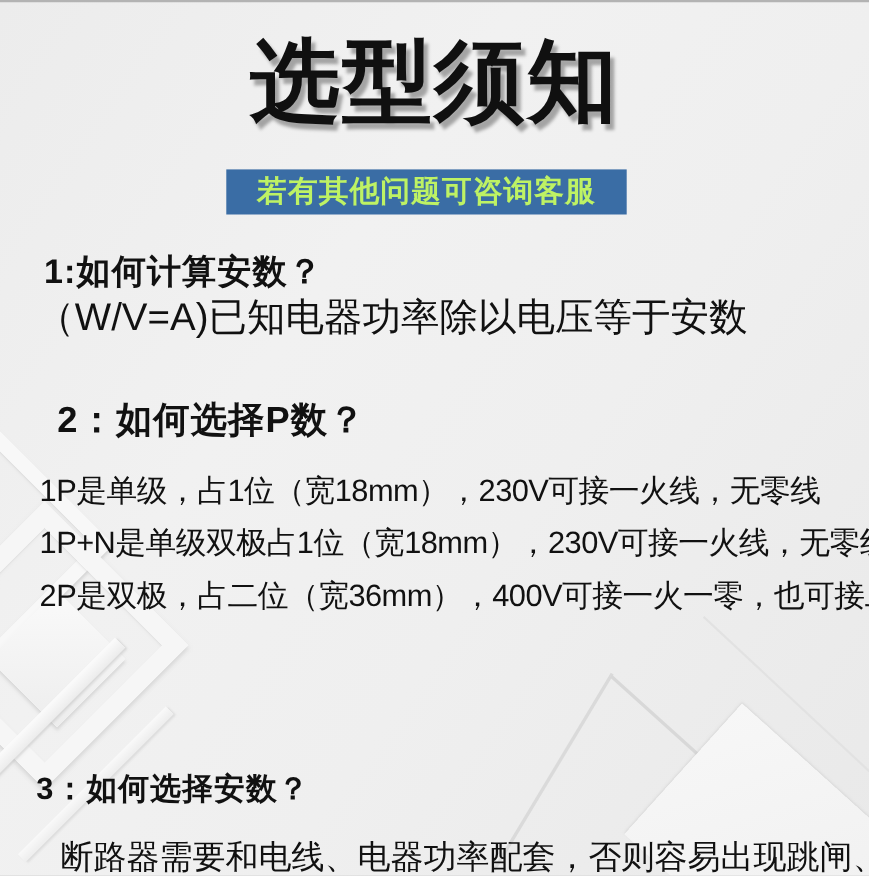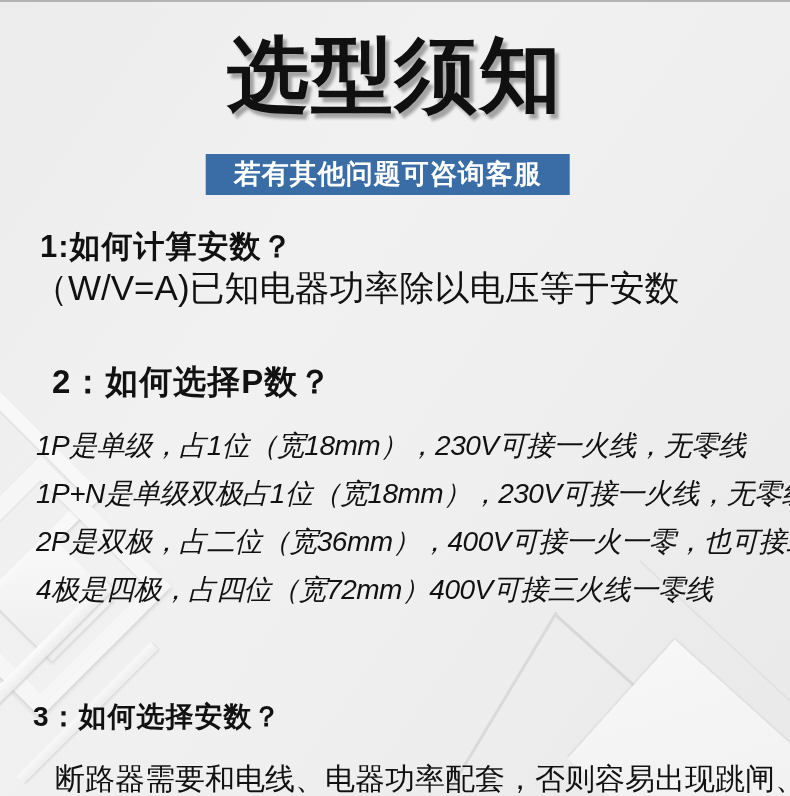--- a/index.html
+++ b/index.html
@@ -77,38 +77,38 @@
     font-size: 82px; font-weight: 900; letter-spacing: 2px;
     color: #101010; line-height: 1.15;
     text-shadow: 4px 5px 3px rgba(0,0,0,0.32);
   }
 
   .banner {
     position: absolute; top: 152px; left: 50%;
     transform: translateX(-52%);
     width: 364px; height: 41px;
     background: #3a6da5;
-    color: #ffffff;
+    color: #bef264;
     font-size: 27px; font-weight: 700; letter-spacing: 1px;
     text-align: center; line-height: 41px;
     white-space: nowrap;
   }
 
   .h1 { position: absolute; top: 224px; left: 40px;
         font-size: 31px; font-weight: 800; letter-spacing: 1px; }
   .b1 { position: absolute; top: 263px; left: 33px;
         font-size: 35px; font-weight: 400; white-space: nowrap; }
 
   .h2 { position: absolute; top: 358px; left: 52px;
         font-size: 33px; font-weight: 800; letter-spacing: 1px; }
 
   .plist { position: absolute; top: 420px; left: 36px; right: 4px;
            font-size: 28px; font-weight: 400; }
   .plist .row { height: 48px; line-height: 48px; white-space: nowrap;
-                letter-spacing: -0.5px; font-style: italic; }
+                letter-spacing: -0.5px; }
 
   .h3 { position: absolute; top: 696px; left: 33px;
         font-size: 28px; font-weight: 800; letter-spacing: 1px; }
   .b3 { position: absolute; top: 757px; left: 55px;
         font-size: 30px; font-weight: 400; white-space: nowrap; }
 </style>
 </head>
 <body>
 
 <div class="page">
@@ -131,20 +131,19 @@
 
     <div class="h1">1:如何计算安数？</div>
     <div class="b1">（W/V=A)已知电器功率除以电压等于安数</div>
 
     <div class="h2">2：如何选择P数？</div>
 
     <div class="plist">
       <div class="row">1P是单级，占1位（宽18mm），230V可接一火线，无零线</div>
       <div class="row">1P+N是单级双极占1位（宽18mm），230V可接一火线，无零线</div>
       <div class="row">2P是双极，占二位（宽36mm），400V可接一火一零，也可接二火</div>
-      <div class="row">4极是四极，占四位（宽72mm）400V可接三火线一零线</div>
     </div>
 
     <div class="h3">3：如何选择安数？</div>
     <div class="b3">断路器需要和电线、电器功率配套，否则容易出现跳闸、</div>
 
   </div>
 </div>
 
 </body></html>

